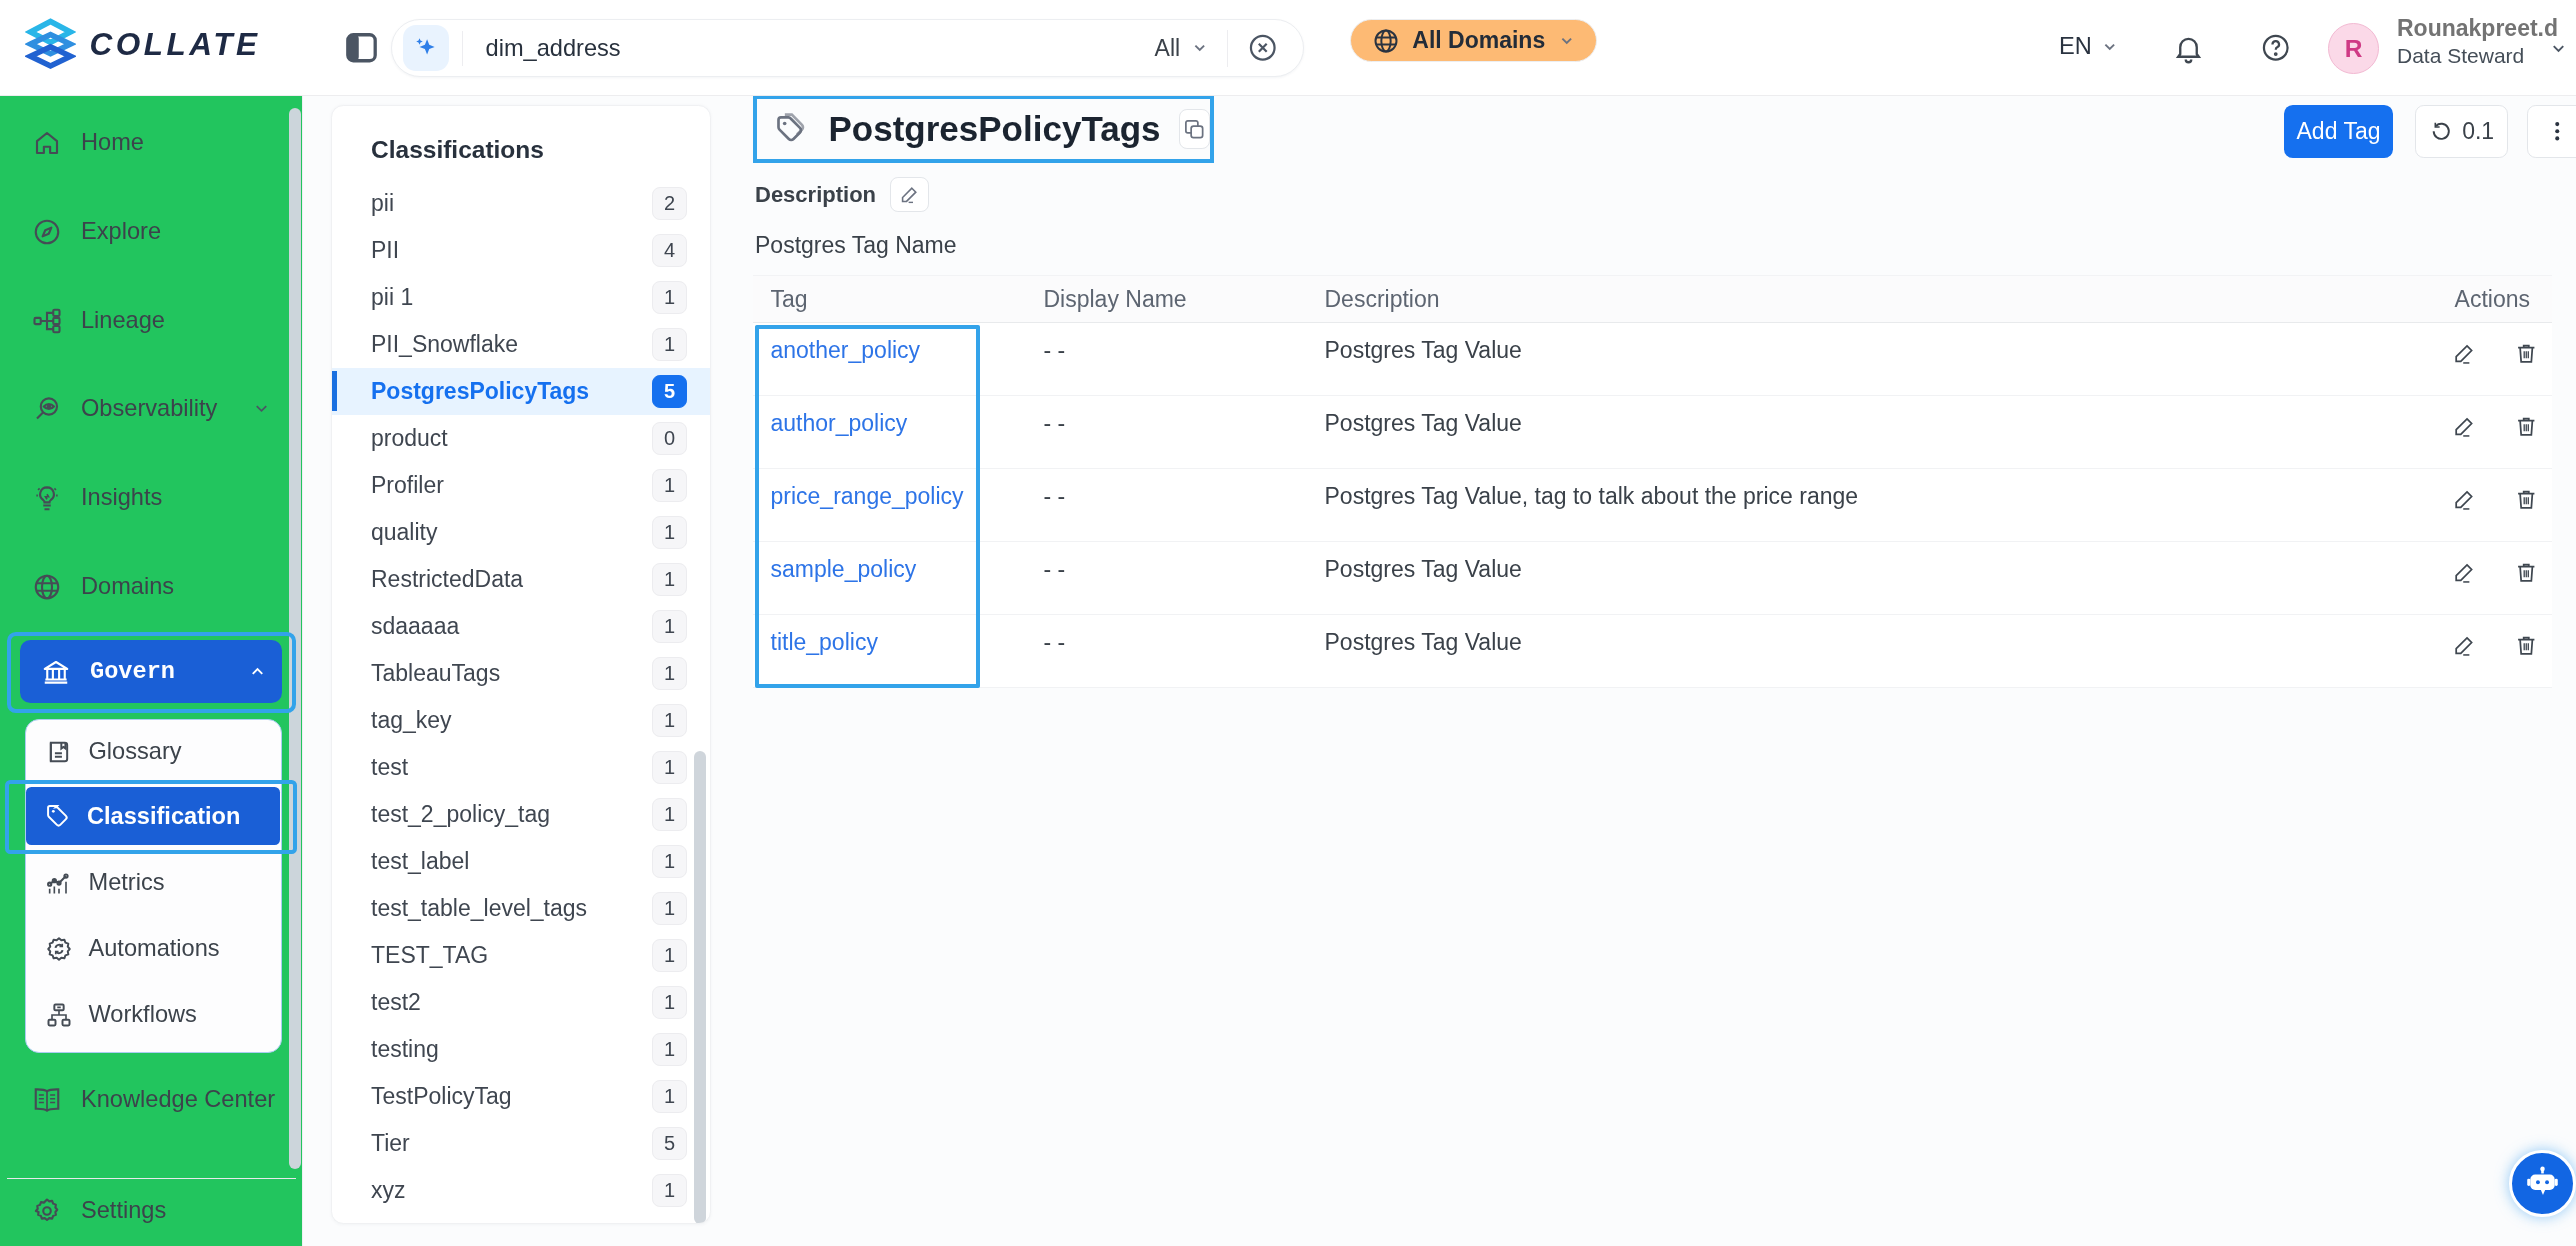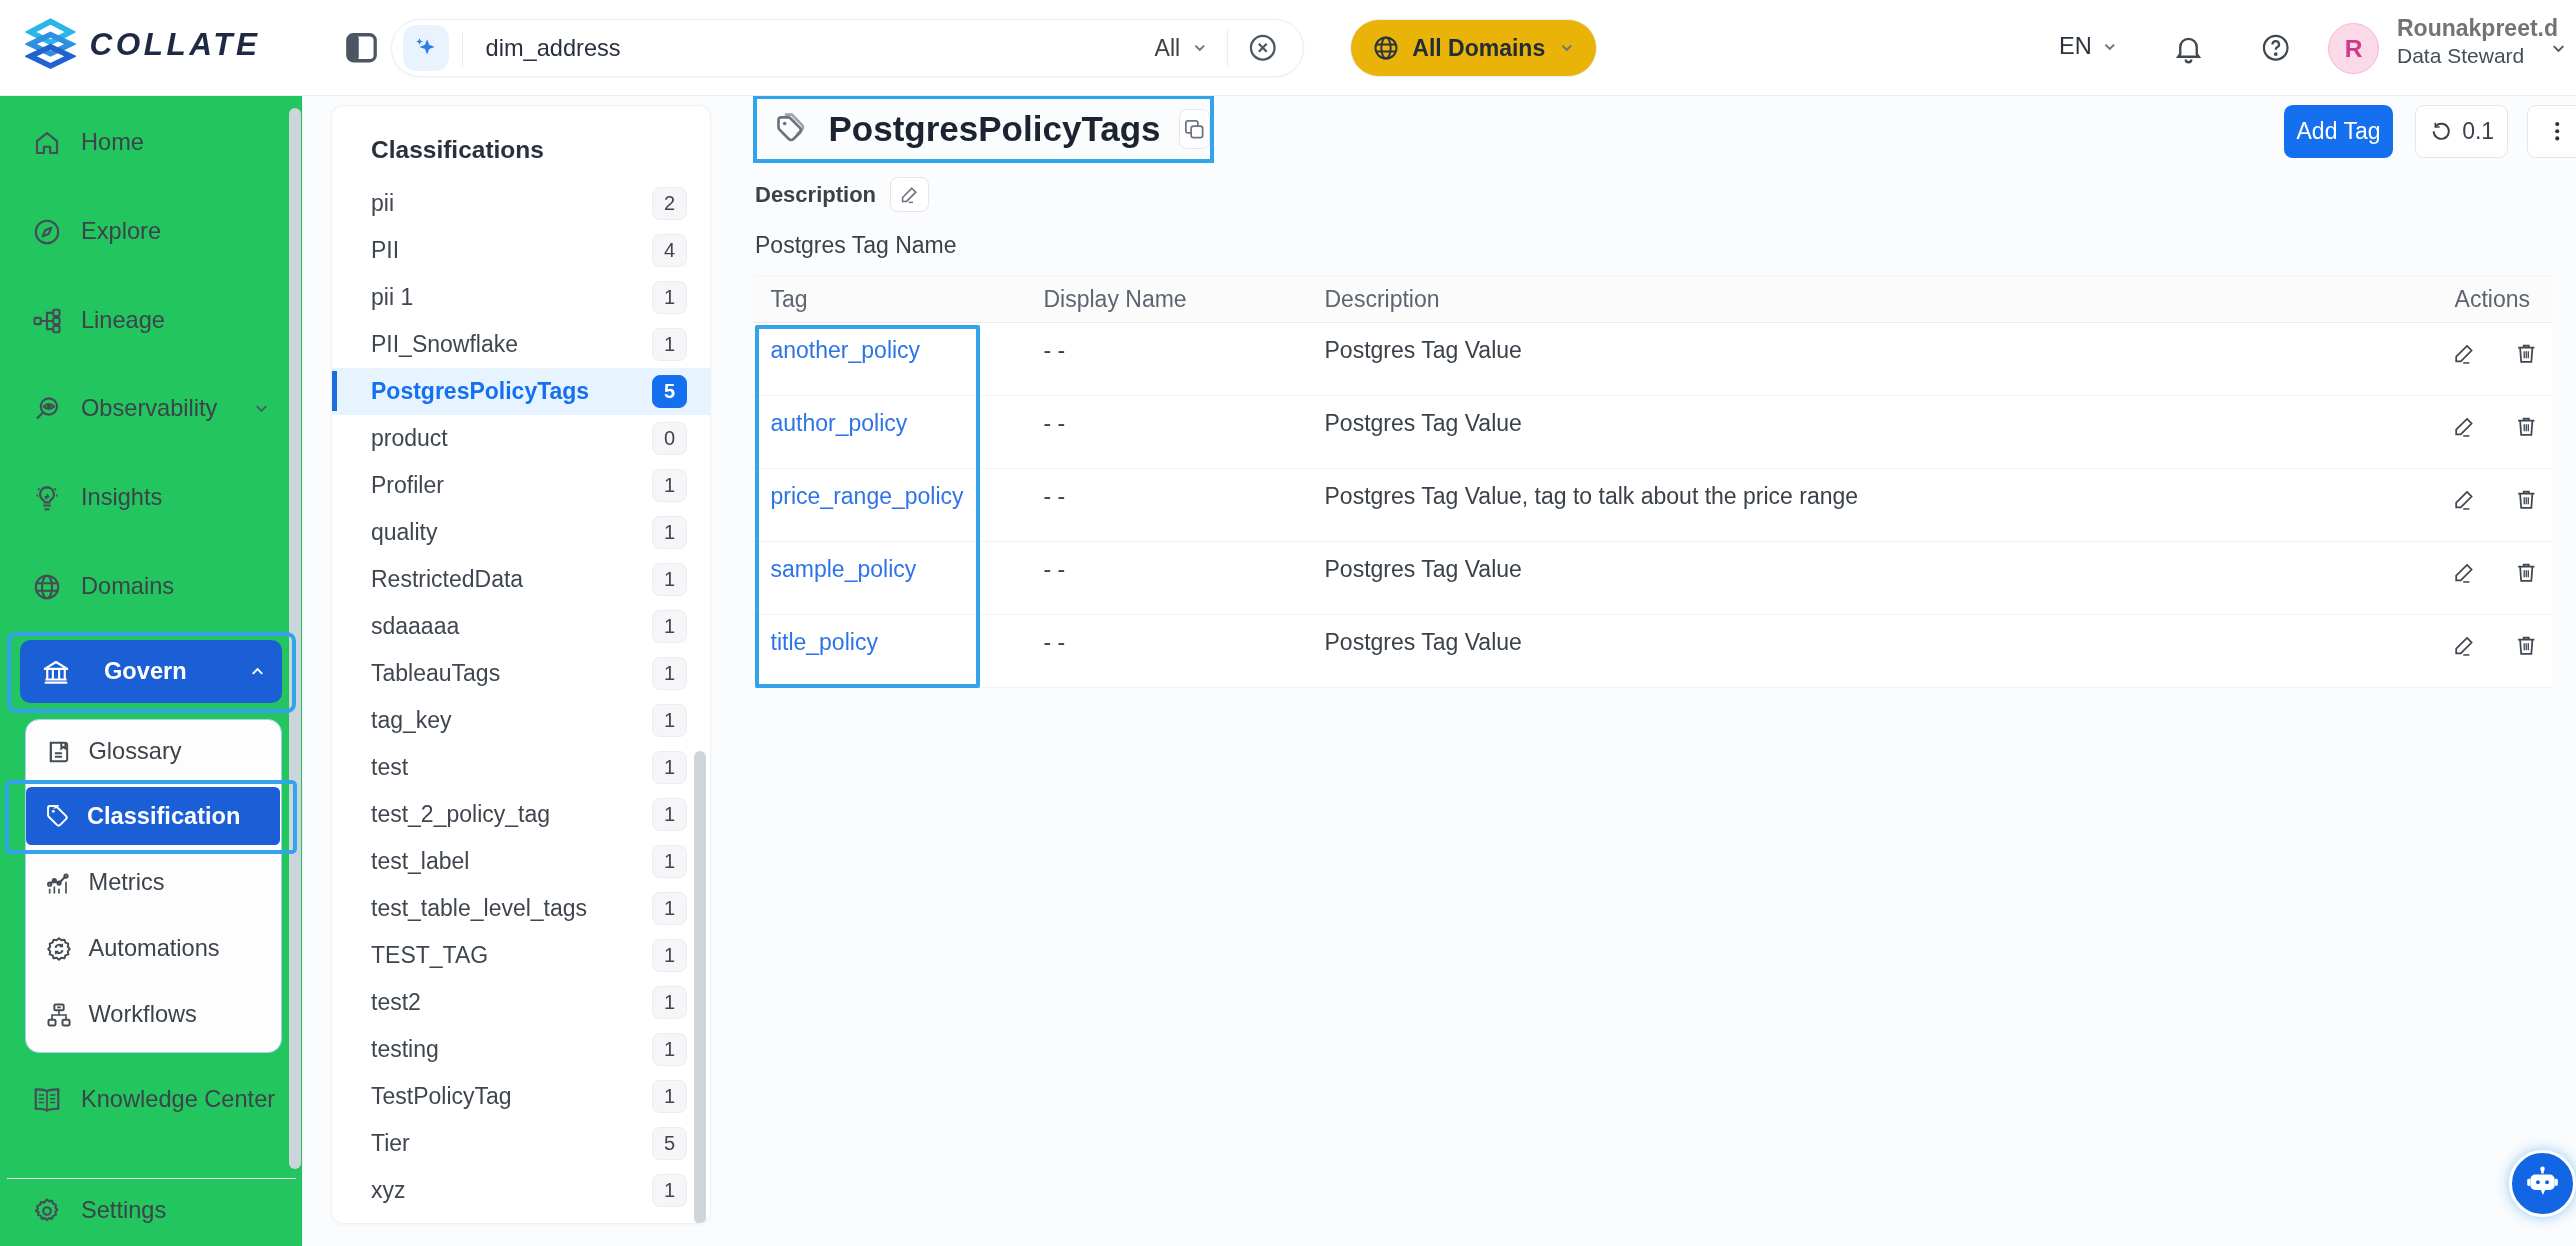--- a/index.html
+++ b/index.html
@@ -12,21 +12,21 @@
   .brand { position:absolute; left:24.5px; top:17.5px; display:flex; align-items:center; gap:14px;font-style:italic; }
   .brand-text { font-size:31.5px; font-weight:700; letter-spacing:3.5px; color:#1e2a44; }
   .panel-toggle { position:absolute; left:345px; top:32px; width:33px; height:31.5px; cursor:pointer; }
   .search-pill { position:absolute; left:391px; top:19px; width:913px; height:58px; background:#fff; border:0.9px solid #eceef1; border-radius:30px; box-shadow:0 0.9px 2.6px rgba(20,40,80,.05); display:flex; align-items:center; }
   .ai-chip { width:46px; height:46px; margin-left:11.4px; border-radius:13px; background:#e9f3fe; display:flex; align-items:center; justify-content:center; }
   .search-sep { width:0.9px; height:35px; background:#ededf0; margin-left:12.3px; }
   .search-text { margin-left:23px; font-size:23.6px; color:#28313d; flex:1; }
   .scope { display:flex; align-items:center; gap:10.5px; color:#3a4149; font-size:23px; }
   .pill-divider { width:0.9px; height:37px; background:#ededf0; margin:0 19px; }
   .clear-btn { margin-right:24.5px; color:#4b5563; }
-  .domains-pill { position:absolute; left:1350px; top:19px; height:58px; padding:0 21px; background:#eab308; border:0.9px solid #eceef1; border-radius:29px; display:flex; align-items:center; gap:12.3px; font-size:23px; font-weight:600; color:#232c38; }
+  .domains-pill { position:absolute; left:1350px; top:19px; height:43px; padding:0 21px; background:#fdba74; border:0.9px solid #eceef1; border-radius:29px; display:flex; align-items:center; gap:12.3px; font-size:23px; font-weight:600; color:#232c38; }
   .lang { position:absolute; left:2059px; top:33px; display:flex; align-items:center; gap:8.8px; font-size:23.6px; color:#2a3340; }
   .icon-btn { position:absolute; top:31.5px; color:#3f4750; }
   .bell { left:2172px; }
   .help { left:2260px; }
   .avatar { position:absolute; left:2328px; top:23px; width:51px; height:51px; border-radius:50%; background:#fbd9e8; border:1.8px solid #f2b9d2; display:flex; align-items:center; justify-content:center; font-size:24.5px; font-weight:700; color:#cf3a85; }
   .userblock { position:absolute; left:2397px; top:14px; line-height:1.25; }
   .username { font-size:23px; font-weight:700; color:#737373; }
   .userrole { font-size:21px; color:#454e58; }
   .user-caret { position:absolute; left:2549px; top:39px; color:#4b5563; }
 
@@ -36,21 +36,21 @@
   
   .sidenav { position:absolute; left:0; top:0; width:303px; height:1150px; background:#22c55e; border-right:0.9px solid #eef0f2; }
   .nav-scroll { position:absolute; right:0.9px; top:12.3px; width:12.3px; height:1061px; background:#ccd5db; border-radius:6.1px; }
   .nav-item { position:absolute; left:0; width:289px; height:49px; display:flex; align-items:center; cursor:pointer; color:#3c434b; font-size:23.6px; }
   .nav-item .nicon { position:absolute; left:32px; color:#454c55; }
   .nav-item .nlabel { position:absolute; left:81px; }
   .nav-item .ncaret { position:absolute; left:252px; color:#4b5563; }
   .focus-box { position:absolute; border:4.4px solid #33a3ea; pointer-events:none; z-index:5; }
   .govern-pill { position:absolute; left:20px; top:544px; width:262px; height:63px; background:#1a5fd6; border-radius:10.5px; display:flex; align-items:center; color:#fff; font-size:23.6px; font-weight:600; cursor:pointer; }
   .govern-pill .nicon { position:absolute; left:21px; color:#fff; }
-  .govern-pill .nlabel { position:absolute; left:84px; }
+  .govern-pill .nlabel { position:absolute; left:70px;font-family:Liberation Mono, monospace; }
   .govern-pill .ncaret { position:absolute; left:228px; color:#fff; }
   .submenu-card { position:absolute; left:24.5px; top:623px; width:257px; height:334px; background:#fdfdfe; border:1.8px solid #aacdf2; border-radius:14px; }
   .sub-item { position:absolute; left:0; width:254px; height:49px; display:flex; align-items:center; color:#3c434b; font-size:23.6px; cursor:pointer; }
   .sub-item .nicon { position:absolute; left:19px; color:#454c55; }
   .sub-item .nlabel { position:absolute; left:63px; }
   .class-pill { position:absolute; left:26px; top:691px; width:254px; height:58px; background:#1a5fd6; border-radius:5.3px; display:flex; align-items:center; color:#fff; font-size:23.6px; font-weight:600; cursor:pointer; z-index:4; }
   .class-pill .nicon { position:absolute; left:17.5px; color:#fff; }
   .class-pill .nlabel { position:absolute; left:61px; }
   .nav-divider { position:absolute; left:7px; top:1082px; width:289px; height:0.9px; background:#e7e9ec; }
 

